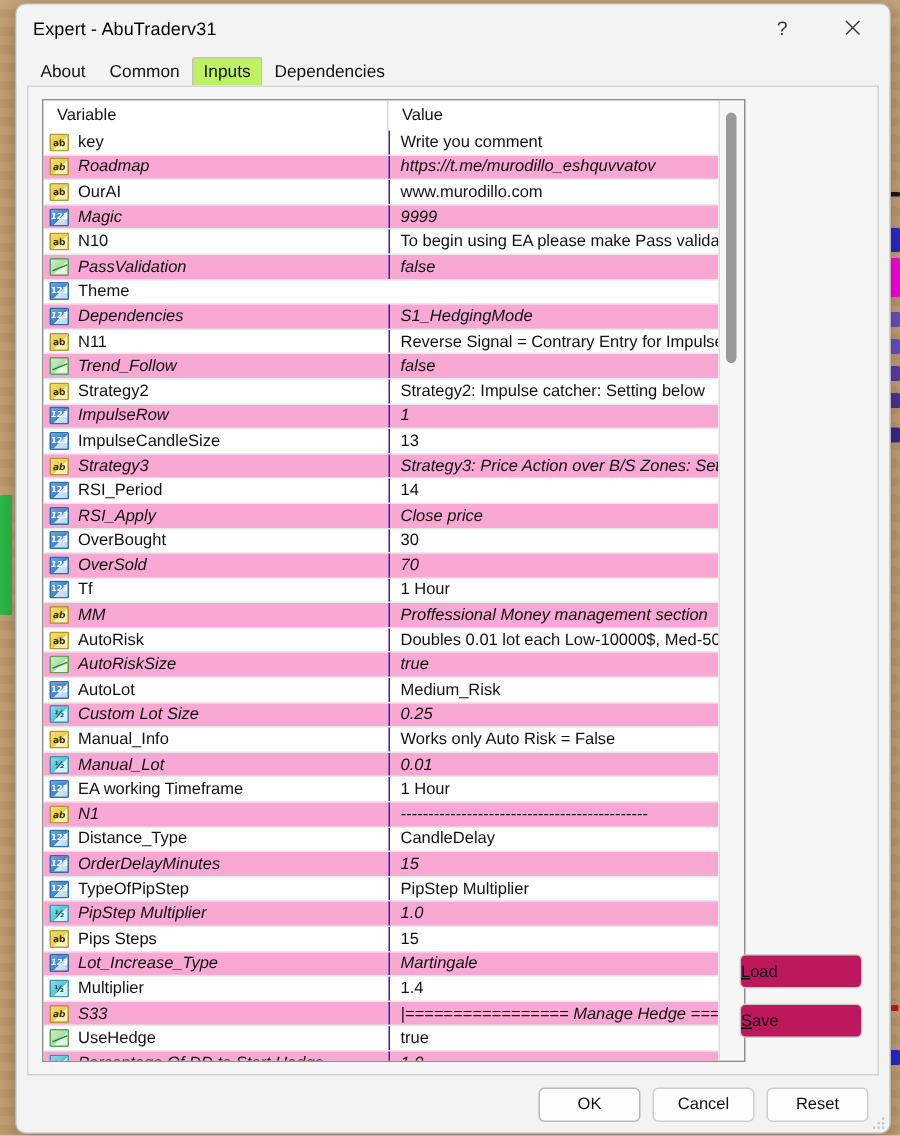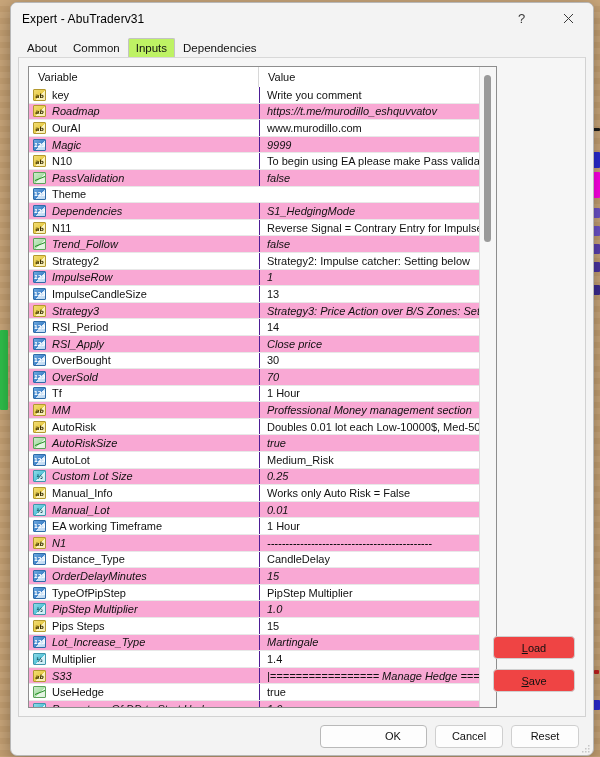--- a/index.html
+++ b/index.html
@@ -253,28 +253,28 @@
     background: #9a9a9a;
     border-radius: 4px;
   }
 
   
   .side-btn {
     position: absolute;
     right: 10px;
     width: 80px;
     height: 21px;
-    background: #ef4444;
+    background: #be185d;
     border: 1px solid #cfcfcf;
     border-radius: 4px;
     font-size: 11px;
     color: #111;
     display: flex;
     align-items: center;
-    justify-content: center;
+    justify-content: flex-start;
   }
   .side-btn .mn { text-decoration: underline; }
   #btn-load { bottom: 57px; }
   #btn-save { bottom: 24px; margin-top: 36px; }
 
   
   #footer {
     position: absolute;
     left: 0; right: 0; bottom: 0;
     height: 38px;
@@ -289,21 +289,21 @@
     height: 21px;
     background: #fdfdfd;
     border: 1px solid #cfcfcf;
     border-radius: 4px;
     font-size: 11px;
     color: #111;
     display: flex;
     align-items: center;
     justify-content: center;
   }
-  .foot-btn.primary { border-color: #b9b9b9; padding-left: 39px; }
+  .foot-btn.primary { border-color: #b9b9b9; }
   #resize-grip {
     position: absolute;
     right: 3px;
     bottom: 2px;
     width: 10px;
     height: 10px;
     opacity: .5;
   }
 </style>
 </head>

